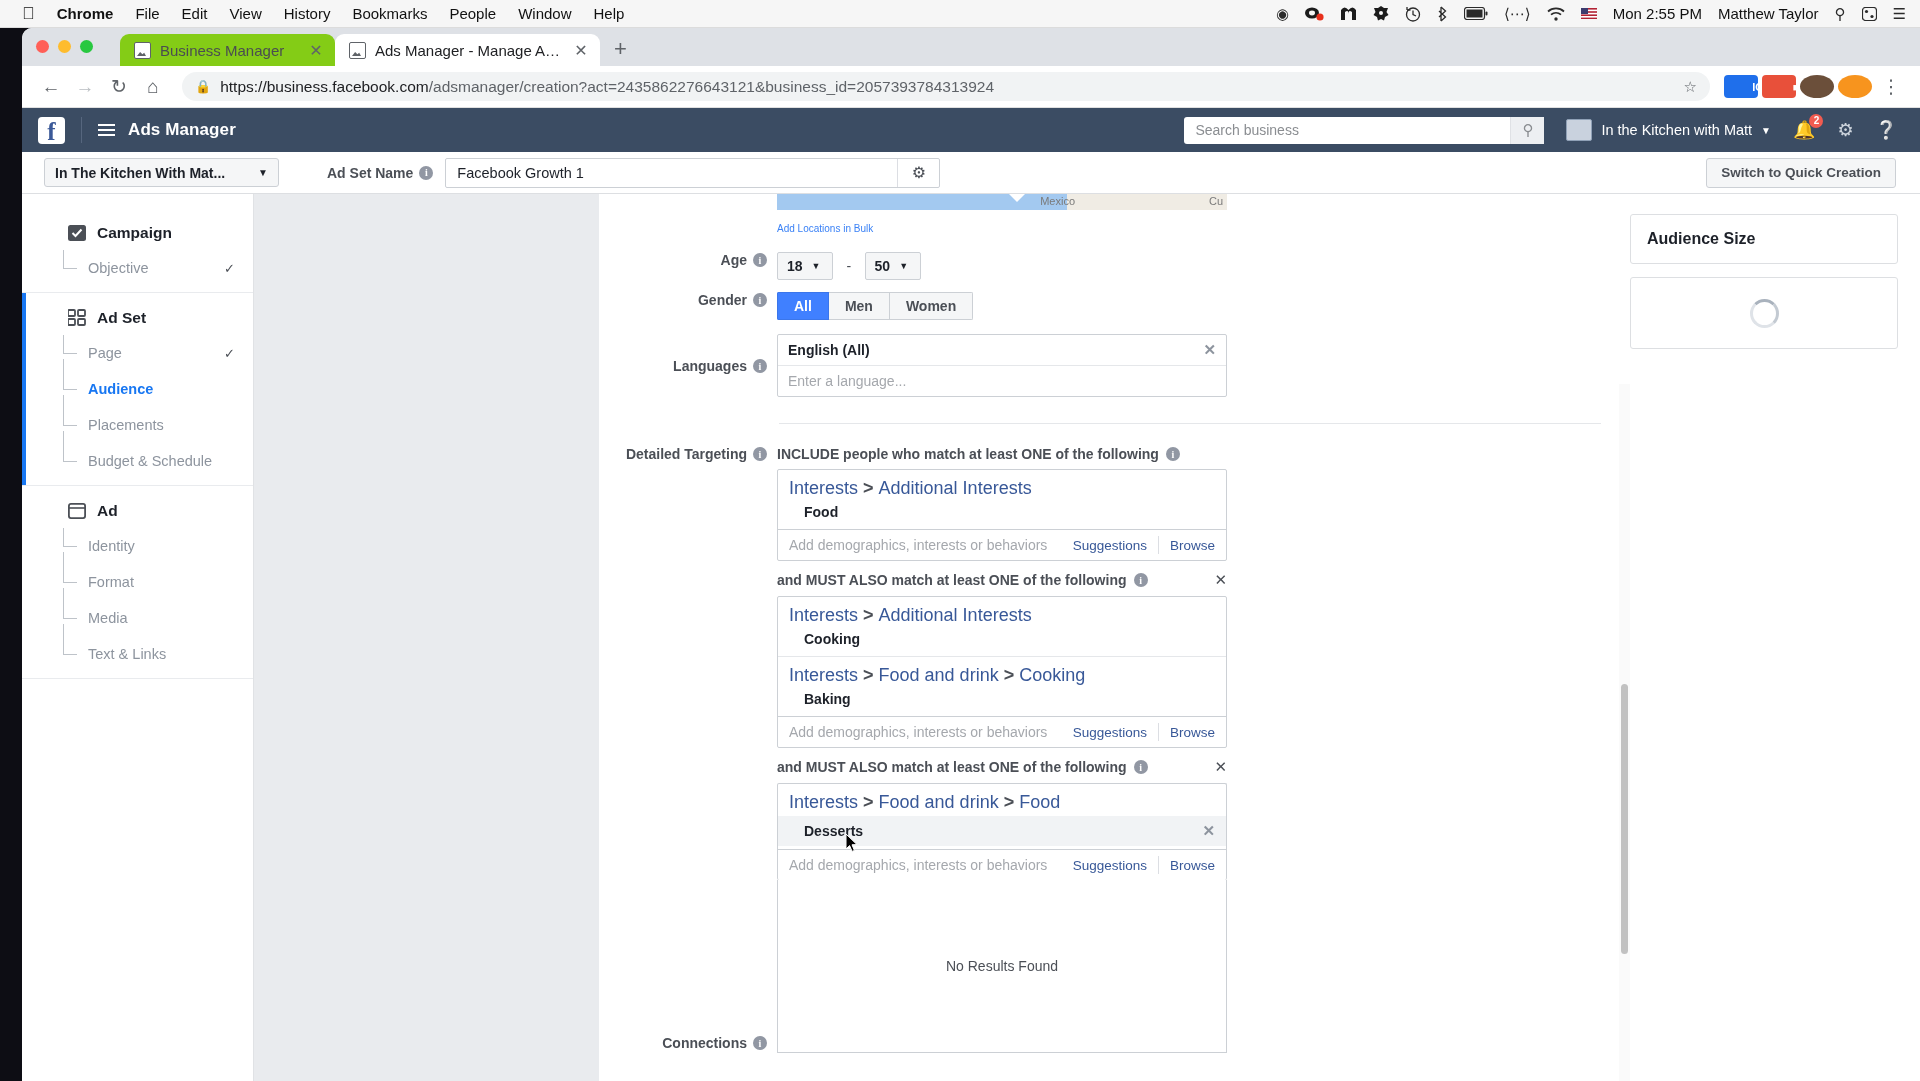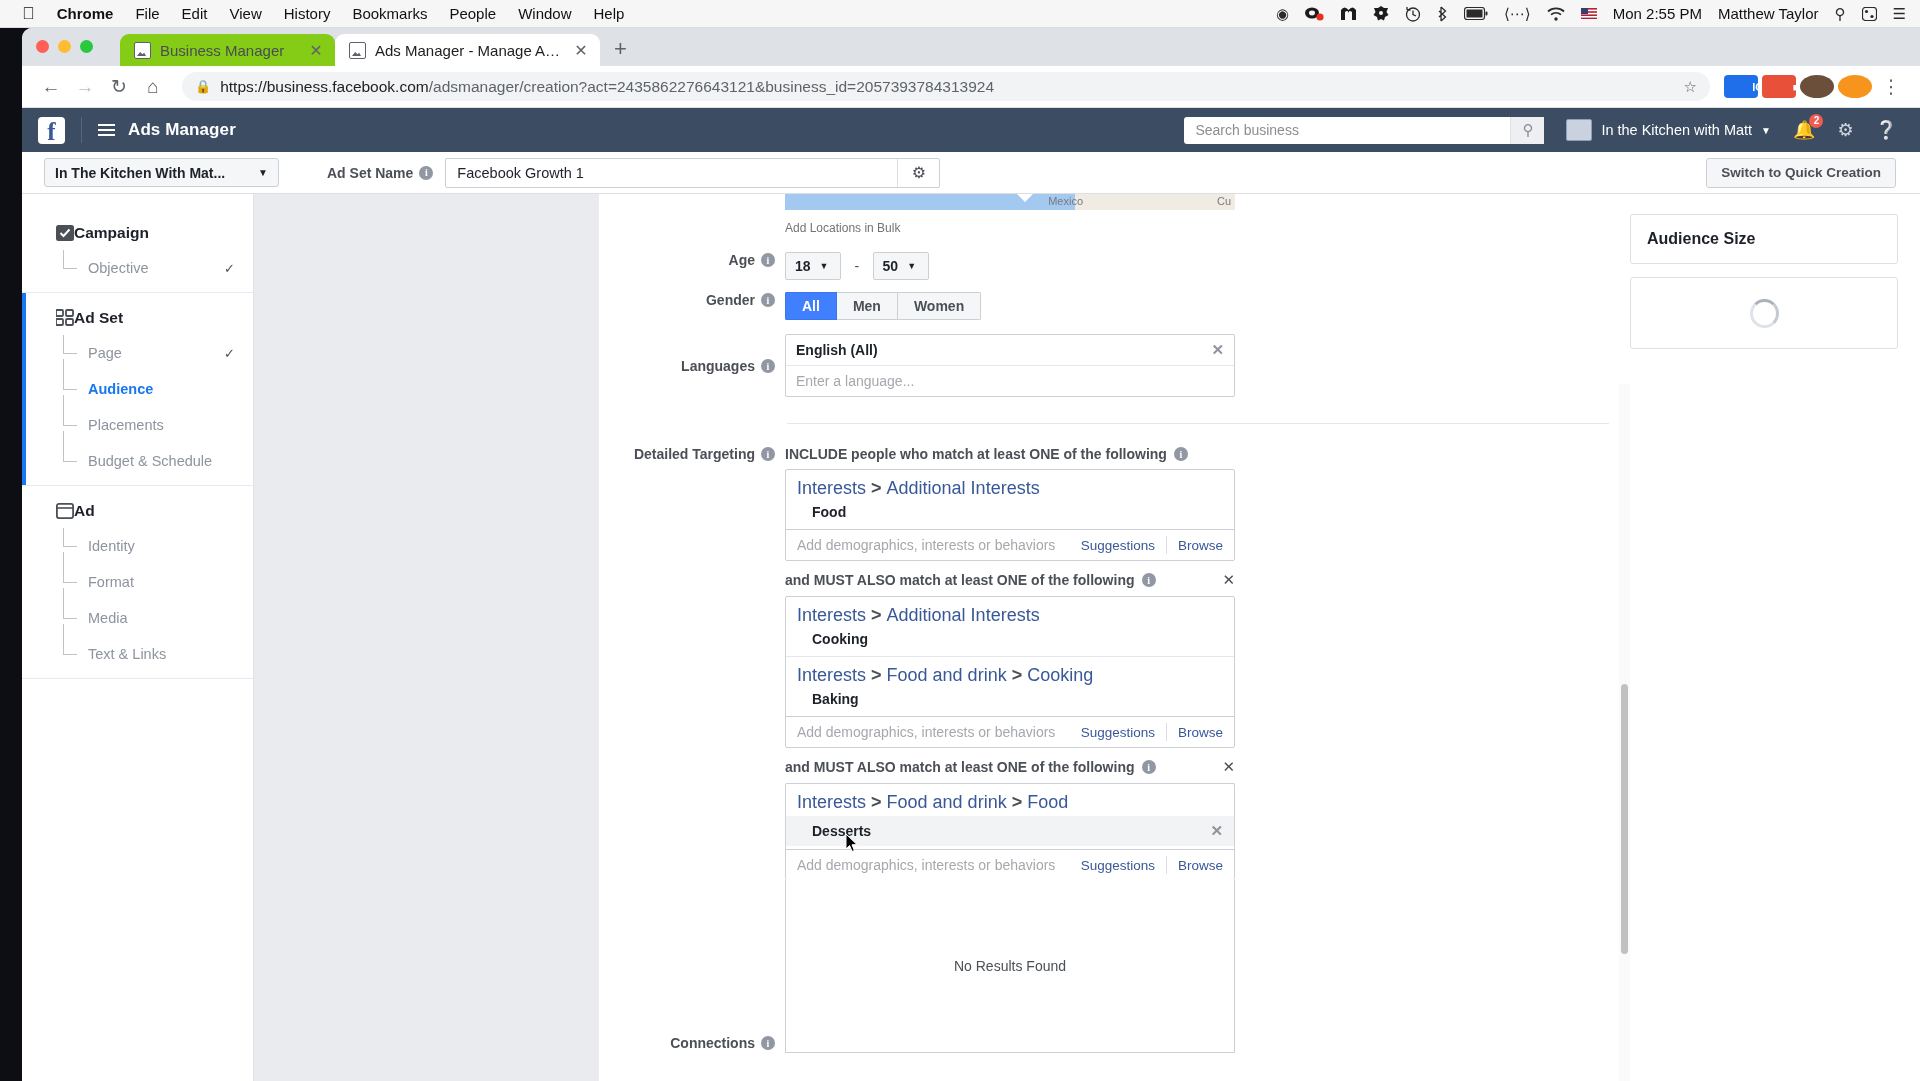--- a/index.html
+++ b/index.html
@@ -139,21 +139,21 @@
   
   .body-area { display: flex; height: 967px; background: #fff; }
   .sidebar {
     width: 232px; flex: 0 0 232px; background: #fff; border-right: 1px solid #e0e2e5;
     position: relative; padding-top: 14px;
   }
   .sb-section { padding: 16px 0 14px 0; border-bottom: 1px solid #e9ebee; position: relative; }
   .sb-section.active::before {
     content: ""; position: absolute; left: 0; top: 0; bottom: 0; width: 4px; background: #1877f2;
   }
-  .sb-head { display: flex; align-items: center; gap: 0; padding-left: 34px; }
+  .sb-head { display: flex; align-items: center; gap: 11px; padding-left: 46px; }
   .sb-head .t { font-size: 15.5px; font-weight: bold; color: #1d2129; }
   .sb-ic { width: 18px; height: 18px; flex: 0 0 18px; color: #4b4f56; }
   .sb-item {
     display: flex; align-items: center; padding-left: 34px; height: 20px;
     margin-top: 16px; font-size: 14.5px; color: #8d949e; position: relative;
   }
   .sb-item .tree {
     width: 26px; height: 16px; flex: 0 0 26px; margin-right: 6px; position: relative;
   }
   .sb-item .tree::before {
@@ -163,42 +163,42 @@
     content: ""; position: absolute; left: 7px; top: 50%; width: 14px; height: 1px; background: #bec3c9;
   }
   .sb-item.first .tree::before { top: -10px; }
   .sb-item.cont .tree::before { top: -22px; }
   .sb-item.sel { color: #1877f2; font-weight: bold; }
   .sb-check { margin-left: auto; margin-right: 18px; color: #4b4f56; font-size: 13px; }
 
   .gutter { width: 345px; flex: 0 0 345px; background: #e9ebee; }
 
   .main { flex: 1; background: #fff; position: relative; overflow: hidden; }
-  .panel { width: 1000px; padding-left: 8px; }
+  .panel { width: 1000px; }
 
   .map-strip {
     margin-left: 178px; width: 450px; height: 16px; background: #a3c9f0;
     position: relative; overflow: hidden;
   }
   .map-strip .land { position: absolute; right: 0; top: 0; width: 160px; height: 16px; background: #f0ece4; }
   .map-strip .lbl { position: absolute; right: 152px; top: 1px; font-size: 11px; color: #7a7a7a; }
   .map-strip .lbl2 { position: absolute; right: 4px; top: 1px; font-size: 11px; color: #7a7a7a; }
   .map-strip .notch {
     position: absolute; left: 232px; top: 0; width: 16px; height: 8px; background: #fff;
     clip-path: polygon(0 0, 100% 0, 50% 100%);
   }
 
   .row { display: flex; align-items: flex-start; margin-top: 0; }
   .rlabel {
     width: 178px; flex: 0 0 178px; text-align: right; padding-right: 10px;
     font-size: 14px; font-weight: bold; color: #4b4f56;
     display: flex; align-items: center; justify-content: flex-end; gap: 6px;
   }
   .rfield { flex: 1; }
-  .link { color: #737373; font-size: 12px; }
+  .link { color: #3b82f6; font-size: 10px; }
   .info {
     width: 14px; height: 14px; flex: 0 0 14px; border-radius: 50%; background: #9197a3;
     color: #fff; font-size: 10px; font-weight: bold; display: inline-flex;
     align-items: center; justify-content: center; font-family: "Liberation Serif", serif;
   }
 
   .select-sm {
     height: 28px; min-width: 56px; border: 1px solid #ccd0d5; border-radius: 2px;
     background: #f5f6f7; display: inline-flex; align-items: center; gap: 9px;
     padding: 0 9px; font-size: 14px; font-weight: bold; color: #1d2129;

